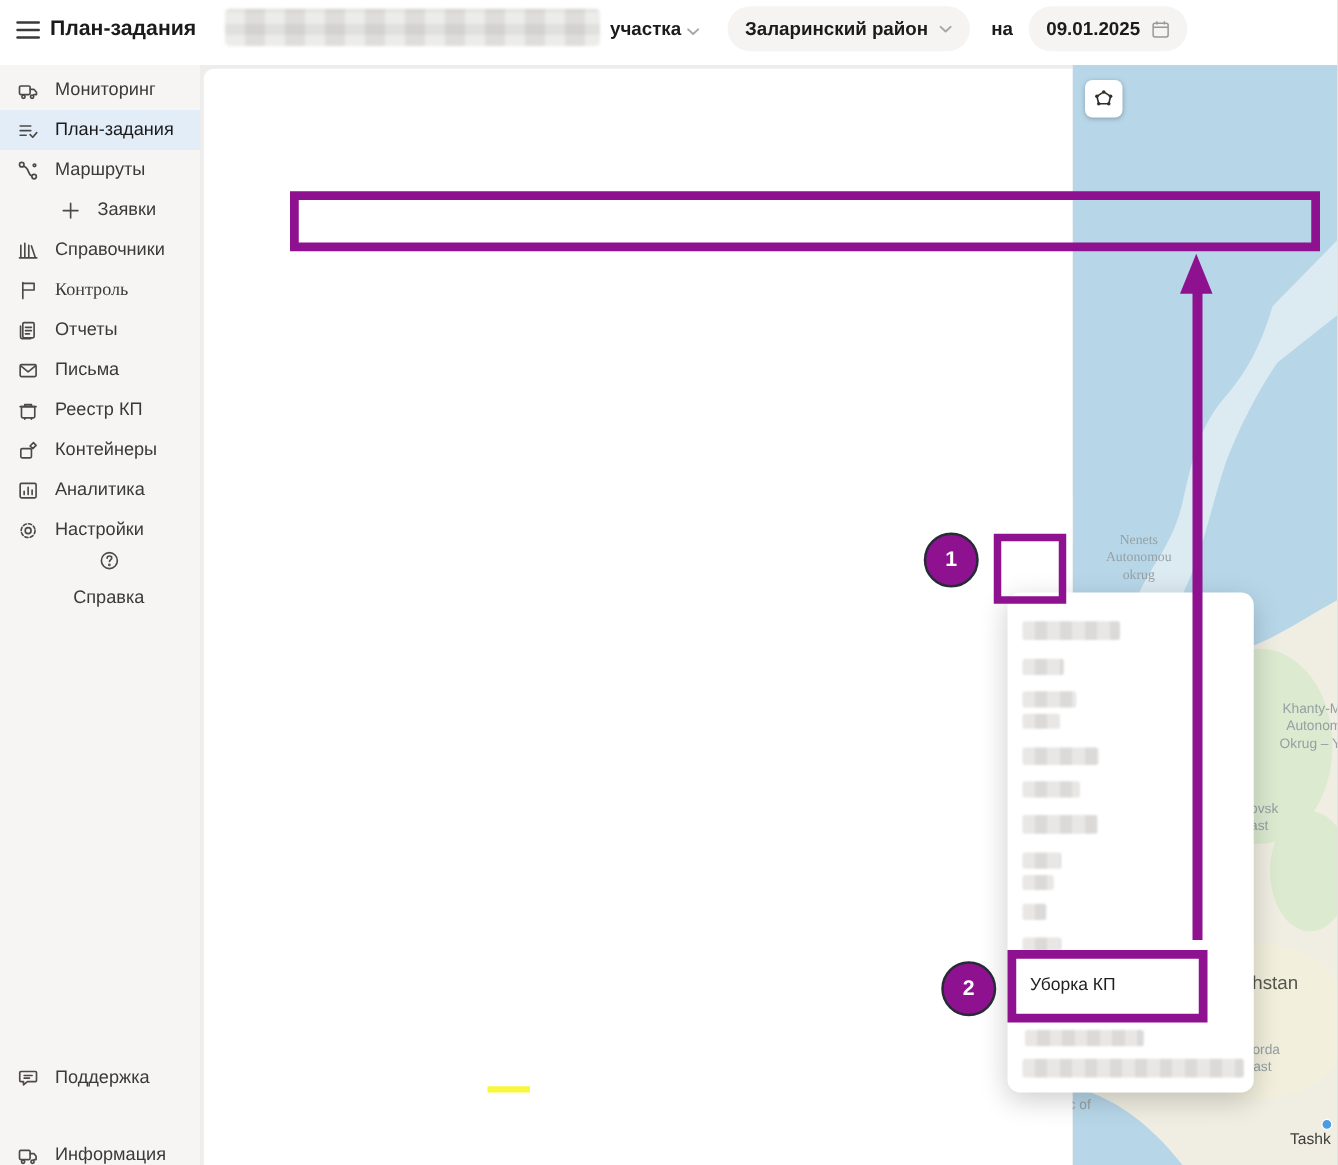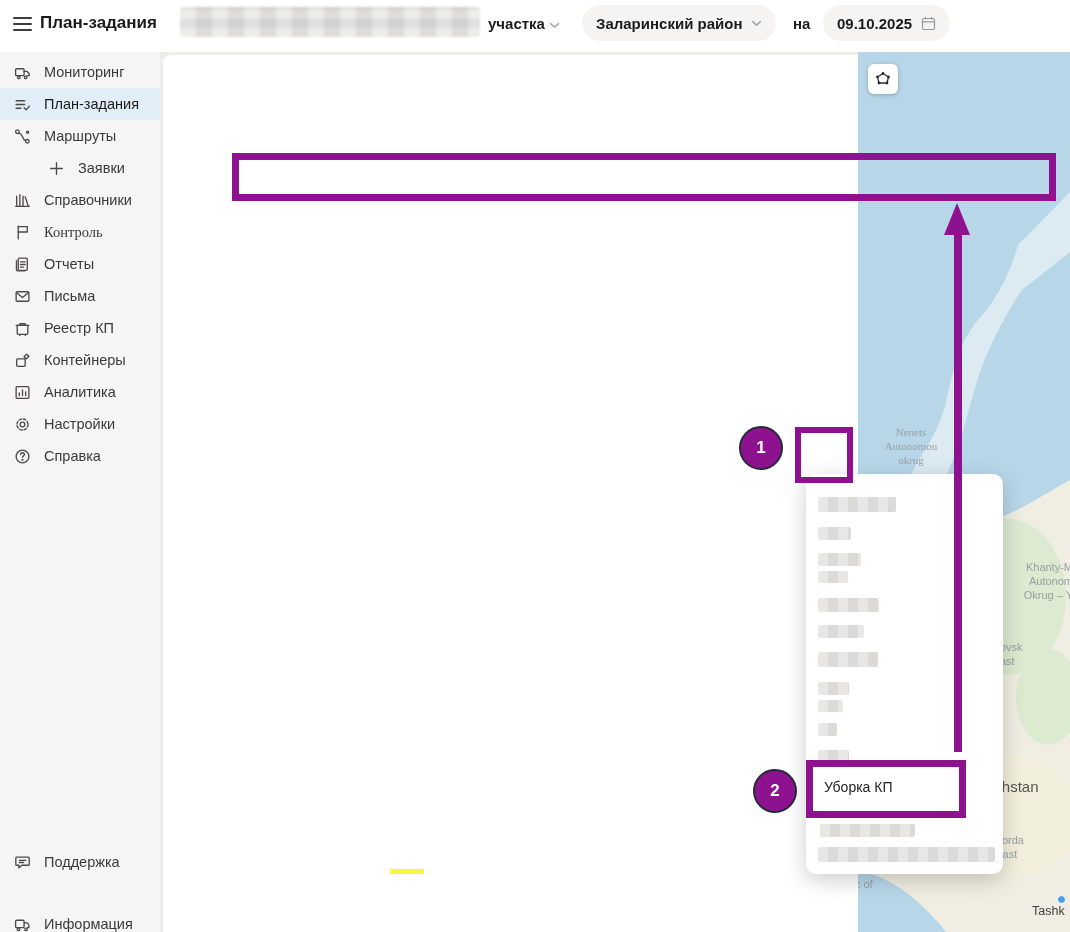--- a/index.html
+++ b/index.html
@@ -186,21 +186,21 @@
         <path d="M1.5 1.5 L5.5 5.2 L9.5 1.5"></path>
       </svg>
     <div class="abs pill" style="left:582px;" data-name="district-selector">
       <span data-name="district-value">Заларинский район</span>
       <svg class="chev" data-name="chevron-down-icon">
           <path d="M1.5 1.5 L5.5 5.2 L9.5 1.5"></path>
         </svg>
     </div>
     <div class="abs toplabel" style="left:793px;" data-name="date-preposition">на</div>
     <div class="abs pill" style="left:823px;" data-name="date-picker">
-      <span data-name="date-value">09.10.2025</span>
+      <span data-name="date-value">09.01.2025</span>
       <svg width="15" height="15" viewBox="0 0 15 15" data-name="calendar-icon">
         <rect x="1.5" y="2.5" width="12" height="11" rx="1.5" fill="none" stroke="#9a9895" stroke-width="1.2"></rect>
         <path d="M1.5 5.8 H13.5 M4.5 1 V3.5 M10.5 1 V3.5" stroke="#9a9895" stroke-width="1.2" fill="none"></path>
       </svg>
     </div>
   </div>
 
   <div class="abs sidebar" data-name="sidebar">
     <div class="sitem" style="top:4px;" data-name="sidebar-item-monitoring">
       <span class="sicon" data-name="truck-monitoring-icon"><svg viewBox="0 0 16 16">
@@ -282,21 +282,21 @@
           </svg></span>
       <span data-name="sidebar-item-label">Аналитика</span>
     </div>
     <div class="sitem" style="top:356px;" data-name="sidebar-item-settings">
       <span class="sicon" data-name="gear-icon"><svg viewBox="0 0 16 16">
             <circle cx="8" cy="8" r="2.2"></circle>
             <circle cx="8" cy="8" r="5.2" stroke-dasharray="2.4 1.7"></circle>
           </svg></span>
       <span data-name="sidebar-item-label">Настройки</span>
     </div>
-    <div class="sitem" style="top:388px;" data-name="sidebar-item-help">
+    <div class="sitem" style="top:388px;flex-direction:column;" data-name="sidebar-item-help">
       <span class="sicon" data-name="question-circle-icon"><svg viewBox="0 0 16 16">
             <circle cx="8" cy="8" r="6"></circle>
             <path d="M6.3 6.2 c0 -1 .8 -1.7 1.8 -1.7 s1.7 .6 1.7 1.5 c0 1.4 -1.7 1.4 -1.7 2.6"></path>
             <circle cx="8" cy="11.2" r="0.4"></circle>
           </svg></span>
       <span data-name="sidebar-item-label">Справка</span>
     </div>
     <div class="sitem" style="top:794px;text-align:center;" data-name="sidebar-item-support">
       <span class="sicon" data-name="chat-bubble-icon"><svg viewBox="0 0 16 16">
             <path d="M2.5 3 h11 a.8 .8 0 0 1 .8 .8 v6 a.8 .8 0 0 1 -.8 .8 H7.5 L4.5 13 v-2.4 h-2 a.8 .8 0 0 1 -.8 -.8 v-6 A.8 .8 0 0 1 2.5 3 Z"></path>

